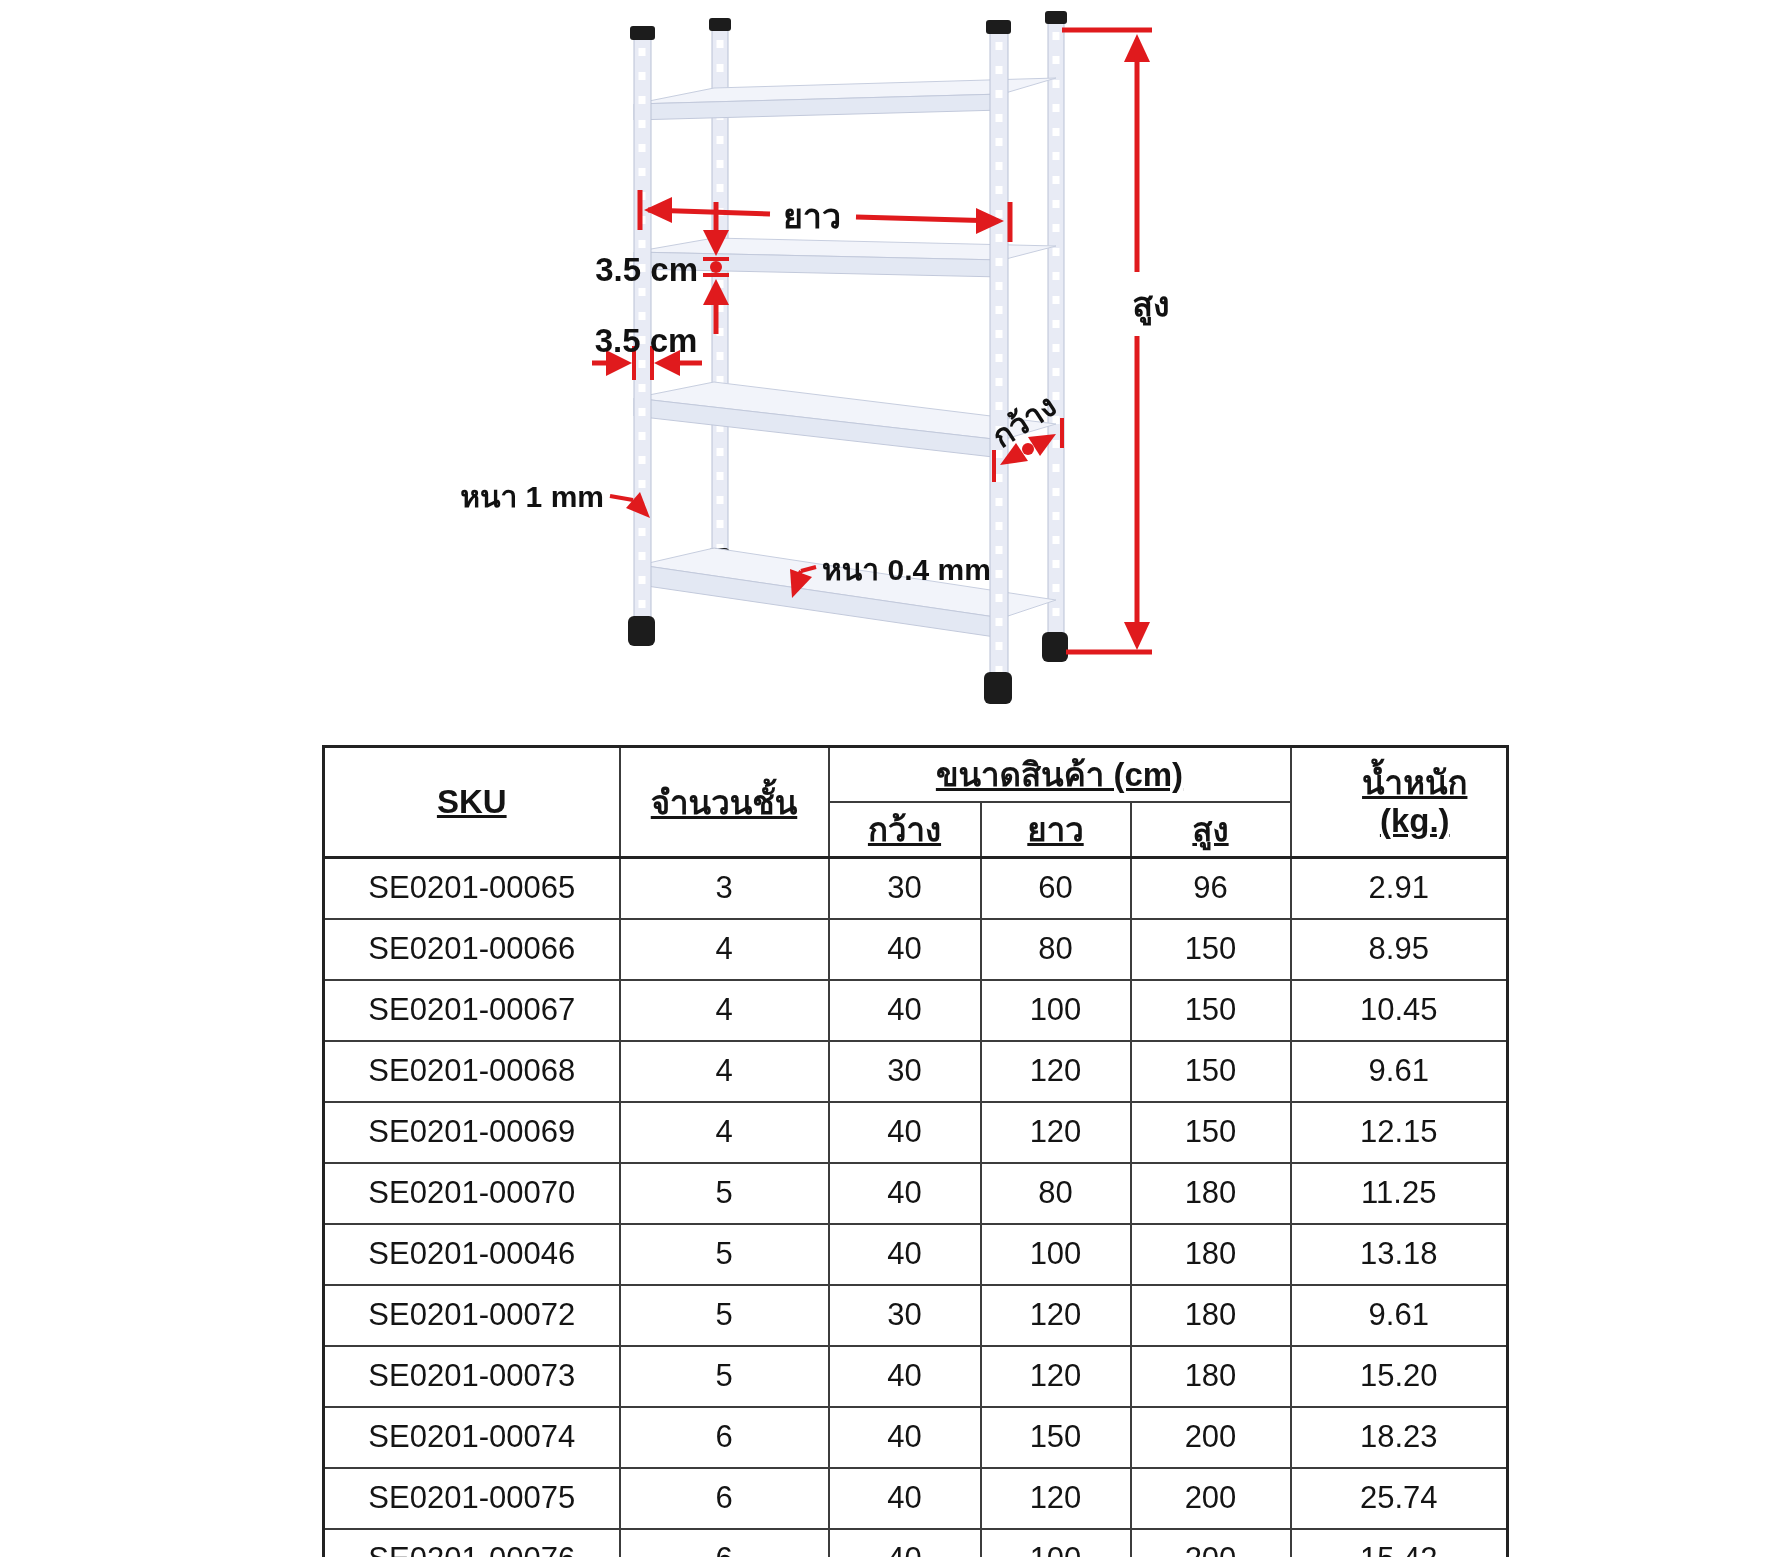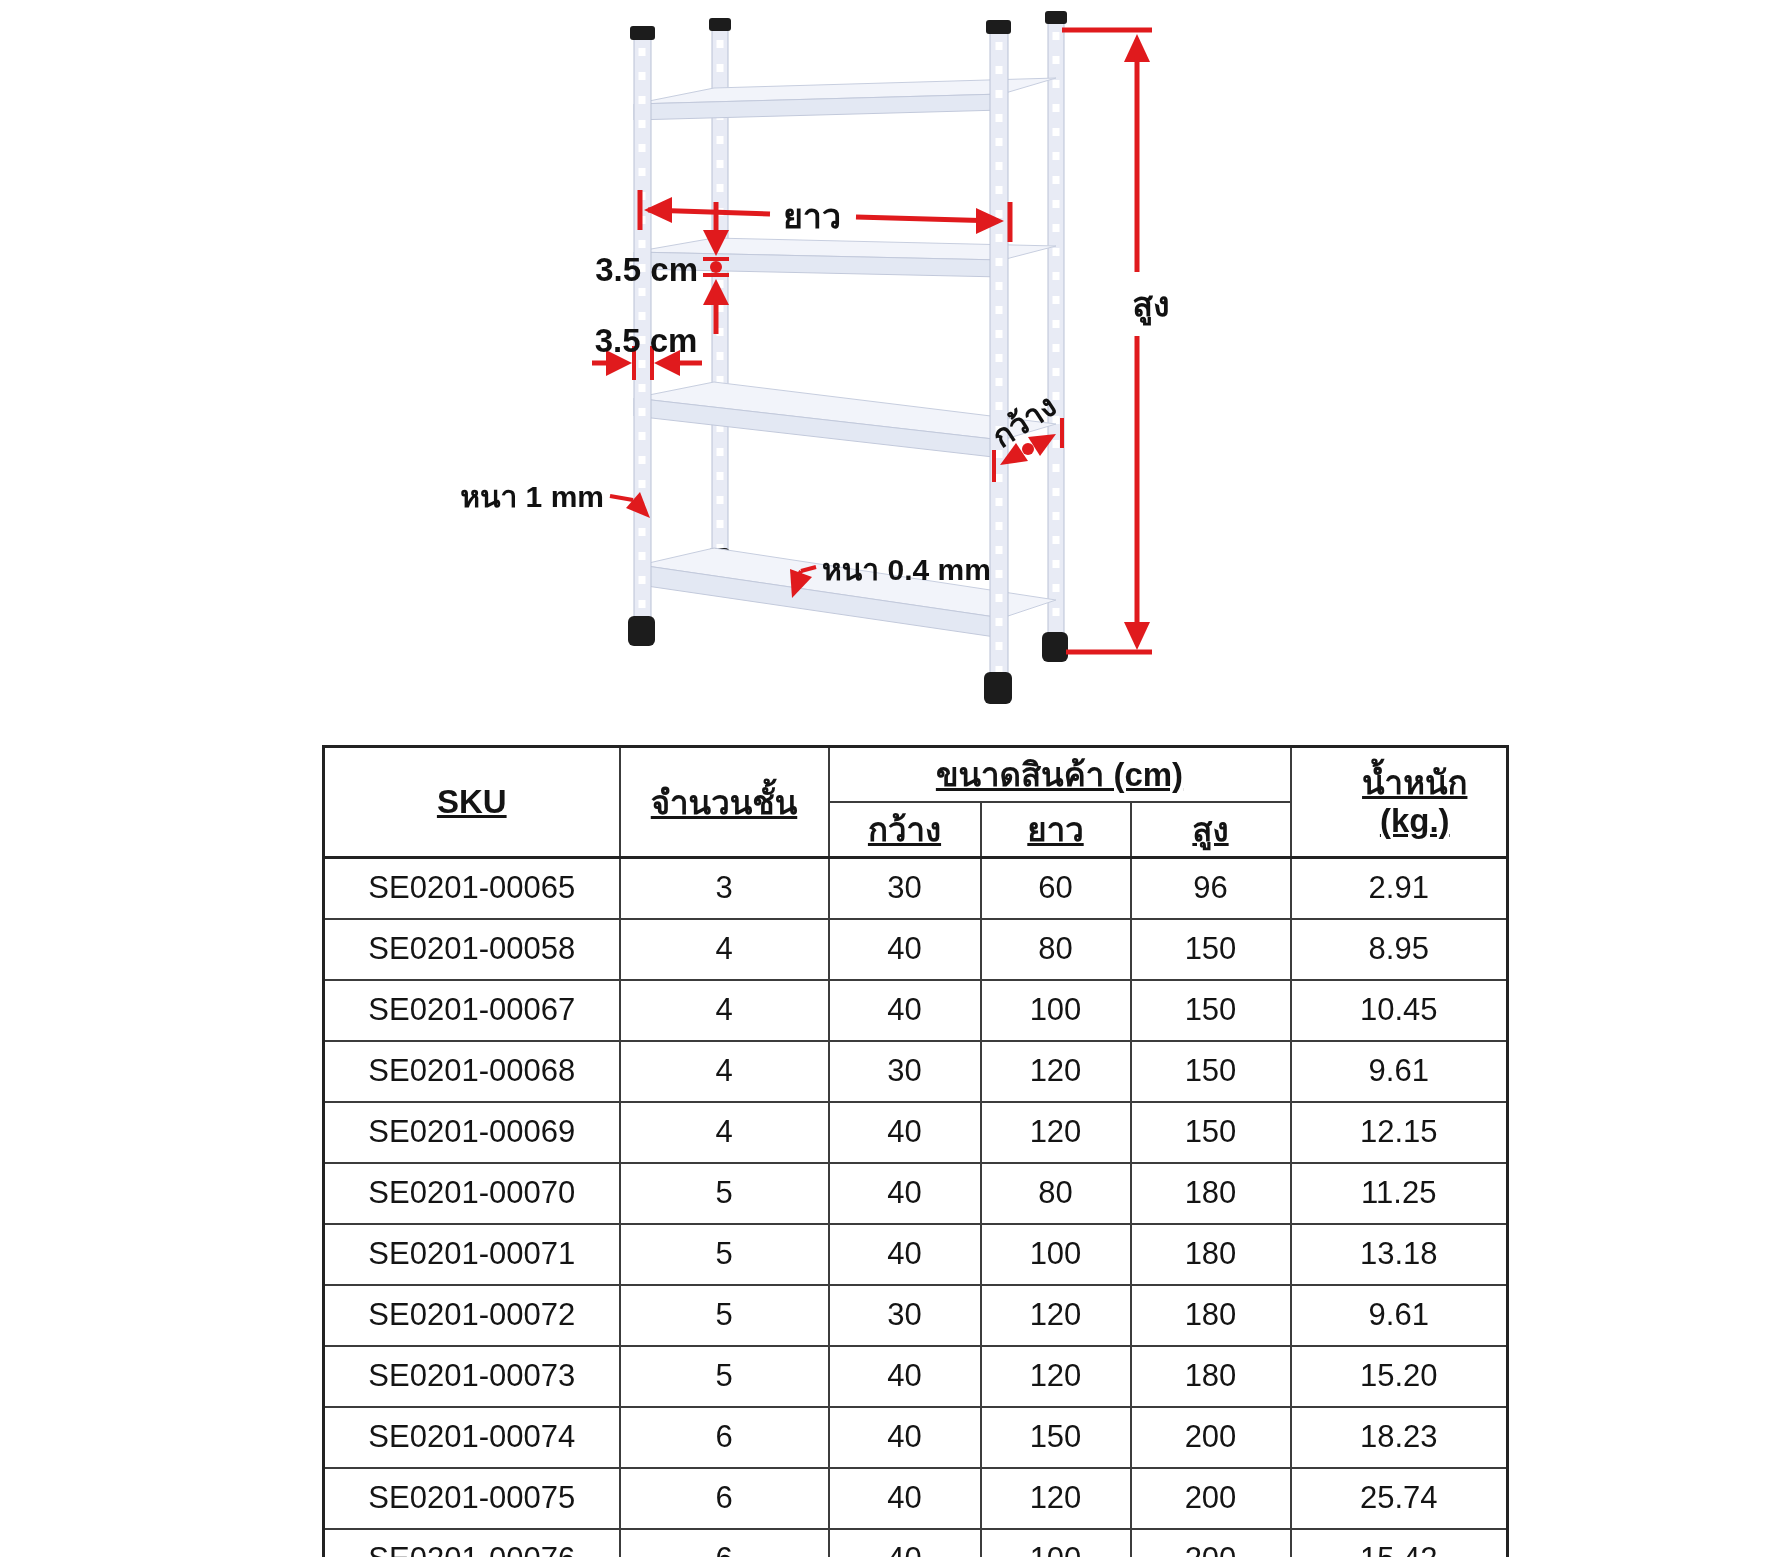--- a/index.html
+++ b/index.html
@@ -171,21 +171,21 @@
   <tbody>
       <tr>
     <td>SE0201-00065</td>
     <td>3</td>
     <td>30</td>
     <td>60</td>
     <td>96</td>
     <td>2.91</td>
   </tr>
       <tr>
-    <td>SE0201-00058</td>
+    <td>SE0201-00066</td>
     <td>4</td>
     <td>40</td>
     <td>80</td>
     <td>150</td>
     <td>8.95</td>
   </tr>
       <tr>
     <td>SE0201-00067</td>
     <td>4</td>
     <td>40</td>
@@ -211,21 +211,21 @@
   </tr>
       <tr>
     <td>SE0201-00070</td>
     <td>5</td>
     <td>40</td>
     <td>80</td>
     <td>180</td>
     <td>11.25</td>
   </tr>
       <tr>
-    <td>SE0201-00071</td>
+    <td>SE0201-00046</td>
     <td>5</td>
     <td>40</td>
     <td>100</td>
     <td>180</td>
     <td>13.18</td>
   </tr>
       <tr>
     <td>SE0201-00072</td>
     <td>5</td>
     <td>30</td>

